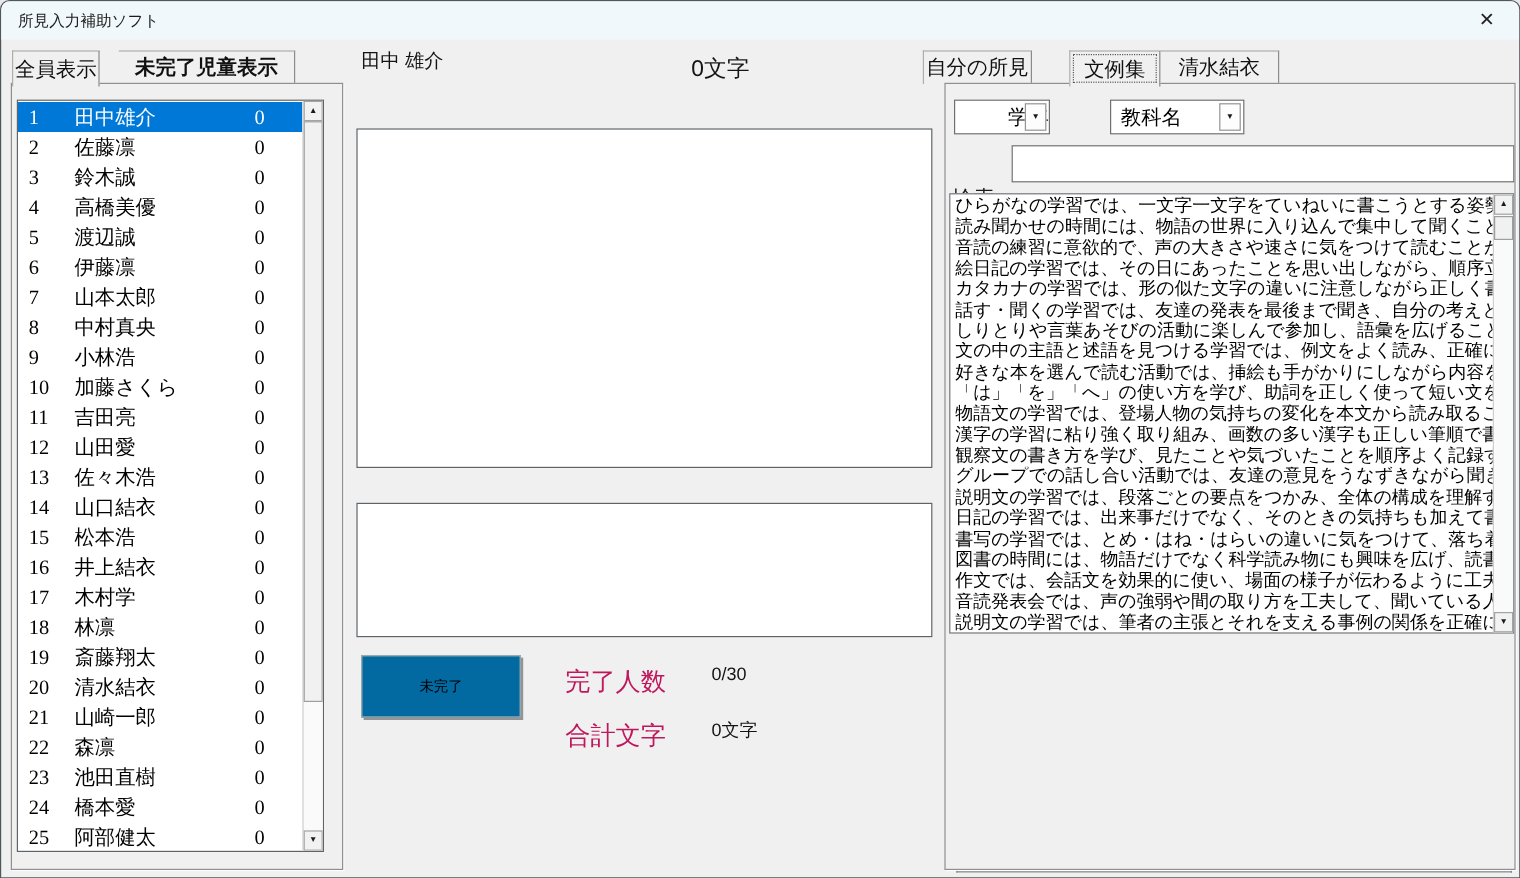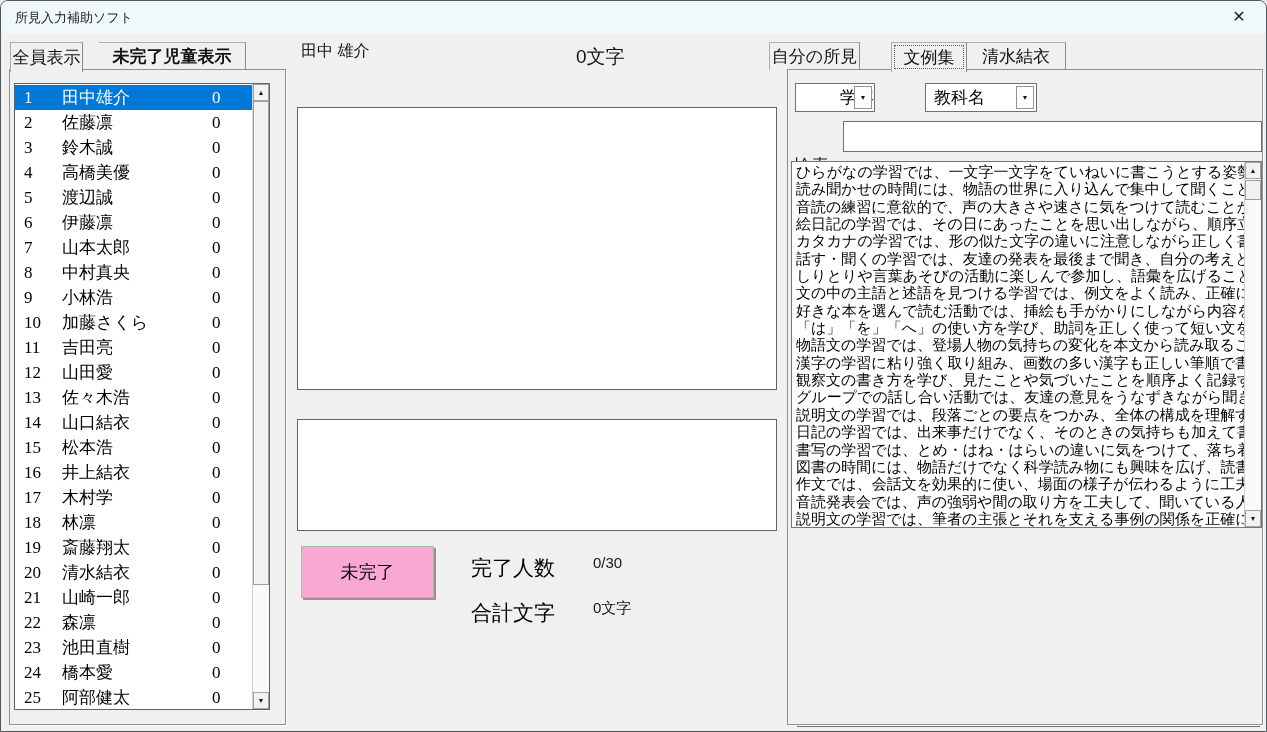--- a/index.html
+++ b/index.html
@@ -85,26 +85,26 @@
   .student-name { position:absolute; left:300px; top:40px; font-size:16px; color:#141414; }
   .char-count  { position:absolute; left:575px; top:43px; font-size:19px; color:#141414; }
   .field-label { position:absolute; font-size:18px; color:#1a1a1a;margin-top:29px; }
   .textbox {
     position:absolute; background:#fff; border:1px solid #5e6468;
     font-size:16px; padding:4px; color:#000; resize:none;
     font-family:"Liberation Sans",sans-serif;
   }
   .status-btn {
     position:absolute; left:300px; top:545px; width:133px; height:52px;
-    background:#f9a8d4; border:1px solid #b2b2b2;
+    background:#0369a1; border:1px solid #b2b2b2;
     box-shadow:2px 2px 0 #949494;
     display:flex; align-items:center; justify-content:center;
-    font-size:18px; color:#000; cursor:pointer;
-  }
-  .stat-label { position:absolute; font-size:21px; color:#000000; }
+    font-size:12px; color:#000; cursor:pointer;
+  }
+  .stat-label { position:absolute; font-size:21px; color:#be185d; }
   .stat-value { position:absolute; font-size:15px; color:#141414; }
 
   
   .combo {
     position:absolute; height:29px; background:#fff; border:1px solid #707070;
     display:flex; align-items:center; padding-left:8px;
     font-size:17px; color:#000; cursor:pointer;
   }
   .combo-arrow {
     position:absolute; right:2px; top:2px; bottom:2px; width:18px;

